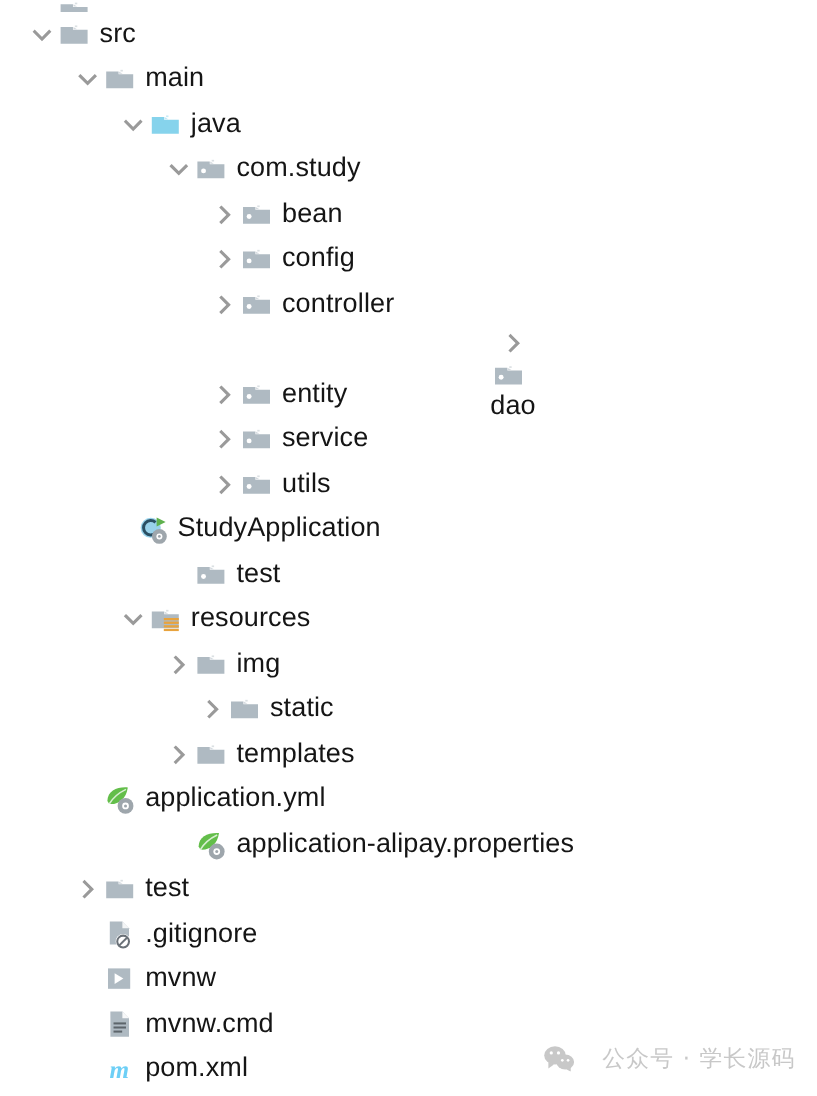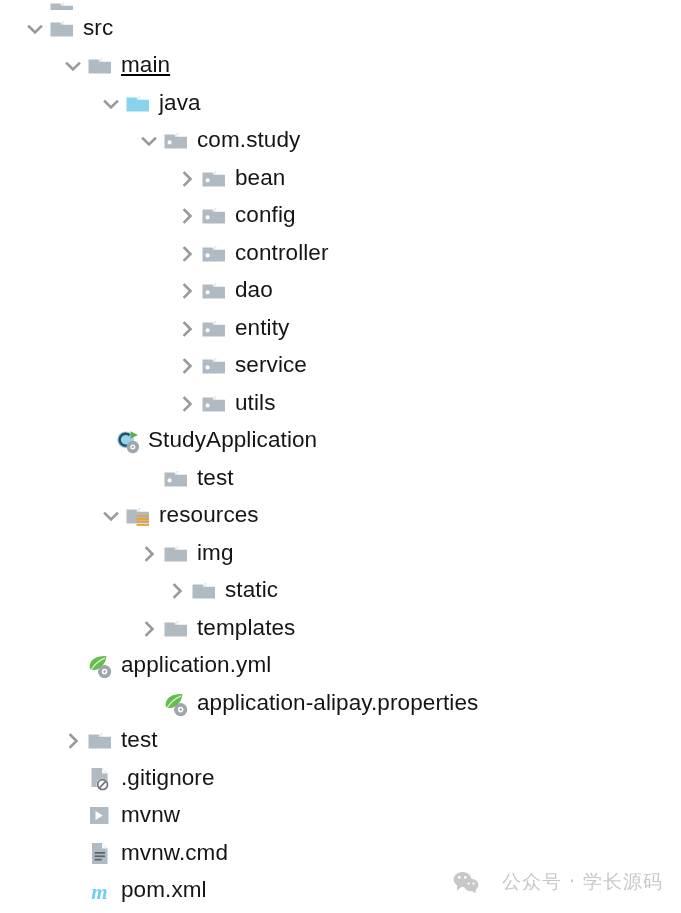--- a/index.html
+++ b/index.html
@@ -103,21 +103,21 @@
       </span>
       <span class="icon-wrap">
         <svg viewBox="0 0 28 28" xmlns="http://www.w3.org/2000/svg">
           <path d="M2.5 7.5 L2.5 21.5 L25 21.5 L25 9.8 L12.8 9.8 L12.8 7.5 Z" fill="#AFBAC2"></path>
           <path d="M13.2 7.6 L13.2 9.4 L16.2 9.4 Z" fill="#AFBAC2" opacity="0.55"></path>
           <rect x="14.4" y="6.2" width="2.0" height="1.4" fill="#AFBAC2" opacity="0.45"></rect>
         </svg>
       </span>
       <span class="label">src</span>
     </div>
-    <div class="row" style="padding-left: 60px; text-decoration: underline;">
+    <div class="row" style="padding-left: 60px;">
       <span class="twisty">
         <svg viewBox="0 0 26 26" xmlns="http://www.w3.org/2000/svg">
           <path d="M7 10.5 L13 16.5 L19 10.5" fill="none" stroke="#9a9a9a" stroke-width="2.6" stroke-linecap="square" stroke-linejoin="miter"></path>
         </svg>
       </span>
       <span class="icon-wrap">
         <svg viewBox="0 0 28 28" xmlns="http://www.w3.org/2000/svg">
           <path d="M2.5 7.5 L2.5 21.5 L25 21.5 L25 9.8 L12.8 9.8 L12.8 7.5 Z" fill="#AFBAC2"></path>
           <path d="M13.2 7.6 L13.2 9.4 L16.2 9.4 Z" fill="#AFBAC2" opacity="0.55"></path>
           <rect x="14.4" y="6.2" width="2.0" height="1.4" fill="#AFBAC2" opacity="0.45"></rect>
@@ -197,21 +197,21 @@
       <span class="icon-wrap">
         <svg viewBox="0 0 28 28" xmlns="http://www.w3.org/2000/svg">
           <path d="M2.5 7.5 L2.5 21.5 L25 21.5 L25 9.8 L12.8 9.8 L12.8 7.5 Z" fill="#AFBAC2"></path>
           <path d="M13.2 7.6 L13.2 9.4 L16.2 9.4 Z" fill="#AFBAC2" opacity="0.55"></path>
           <rect x="14.4" y="6.2" width="2.0" height="1.4" fill="#AFBAC2" opacity="0.45"></rect>
           <circle cx="7.6" cy="15.4" r="2.05" fill="#ffffff"></circle>
         </svg>
       </span>
       <span class="label">controller</span>
     </div>
-    <div class="row" style="padding-left: 174px;">
+    <div class="row" style="padding-left: 174px; flex-direction: column;">
       <span class="twisty">
         <svg viewBox="0 0 26 26" xmlns="http://www.w3.org/2000/svg">
           <path d="M10.5 7 L16.5 13 L10.5 19" fill="none" stroke="#9a9a9a" stroke-width="2.6" stroke-linecap="square" stroke-linejoin="miter"></path>
         </svg>
       </span>
       <span class="icon-wrap">
         <svg viewBox="0 0 28 28" xmlns="http://www.w3.org/2000/svg">
           <path d="M2.5 7.5 L2.5 21.5 L25 21.5 L25 9.8 L12.8 9.8 L12.8 7.5 Z" fill="#AFBAC2"></path>
           <path d="M13.2 7.6 L13.2 9.4 L16.2 9.4 Z" fill="#AFBAC2" opacity="0.55"></path>
           <rect x="14.4" y="6.2" width="2.0" height="1.4" fill="#AFBAC2" opacity="0.45"></rect>

